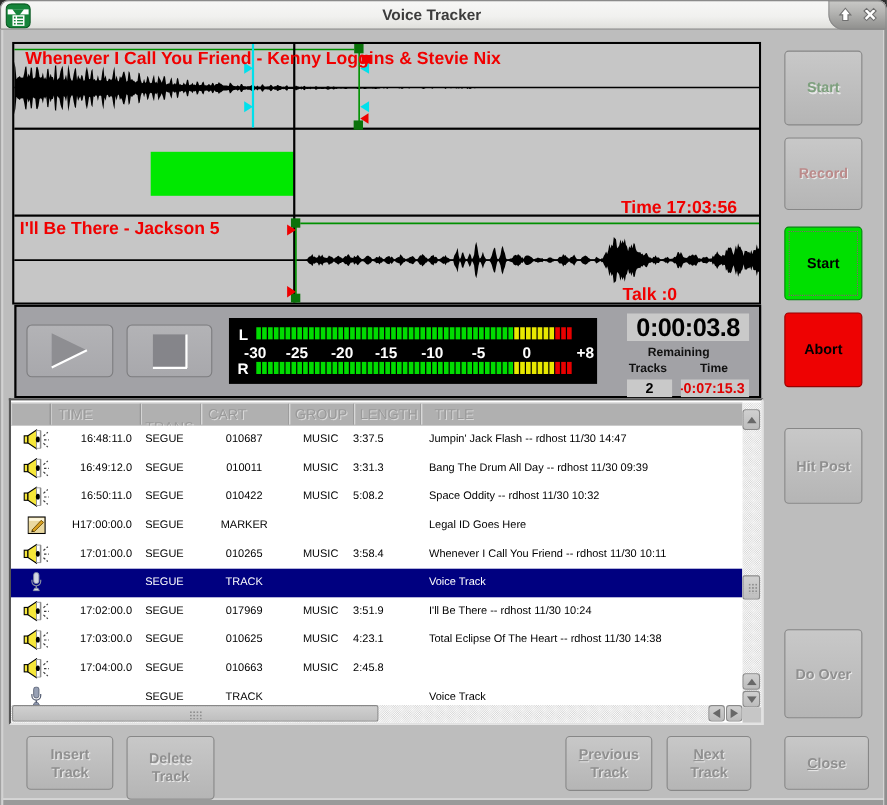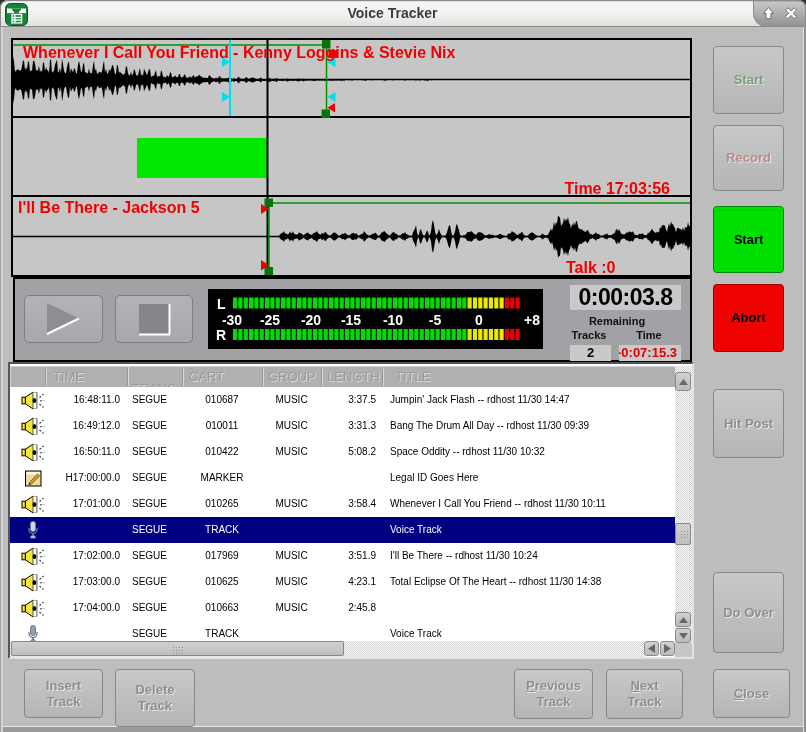--- a/index.html
+++ b/index.html
@@ -45,21 +45,21 @@
 .hsep { position:absolute; top:1px; width:2px; height:19px; background:linear-gradient(90deg,#989898 50%,#d8d8d8 50%); }
 #rows { position:absolute; left:0px; top:23px; width:665px; height:254px; overflow:hidden; background:#fff; color:#000; font-size:10px; }
 .row { position:relative; width:100%; height:26px; }
 .row.sel { background:#000080; color:#fff; }
 .c { position:absolute; top:0; height:26px; line-height:26px; white-space:nowrap; }
 .ci { left:8px; width:30px; text-align:center; } .ci svg { vertical-align:middle; }
 .ct { left:35px; width:82px; text-align:right; padding-right:7px; }
 .cr { left:122px; width:55px; }
 .cc { left:172px; width:80px; text-align:center; }
 .cg { left:252px; width:59px; text-align:center; }
-.cl { left:311px; width:62px; text-align:right; padding-right:7px; }
+.cl { left:311px; width:62px; text-align:left; padding-right:7px; }
 .cT { left:380px; }
 
 .check { background-image:linear-gradient(45deg,#d2d2d2 25%,transparent 25%,transparent 75%,#d2d2d2 75%),linear-gradient(45deg,#d2d2d2 25%,transparent 25%,transparent 75%,#d2d2d2 75%); background-size:2px 2px; background-position:0 0,1px 1px; background-color:#fbfbfb; }
 .sbtn { position:absolute; background:linear-gradient(180deg,#d0d0d0,#bcbcbc); border:1px solid #8a8a8a; border-radius:3px; display:flex; align-items:center; justify-content:center; }
 .thumb { position:absolute; background:linear-gradient(180deg,#d0d0d0,#bfbfbf); border:1px solid #888; border-radius:2px; }
 .grip { position:absolute; background-image:radial-gradient(#909090 28%,transparent 30%); background-size:3px 3px; }
 #vsb { position:absolute; left:665px; top:2px; width:17px; height:279px; }
 #hsb { position:absolute; left:0px; top:277px; width:667px; height:16px; }
 </style></head><body>
 <div id="win">

